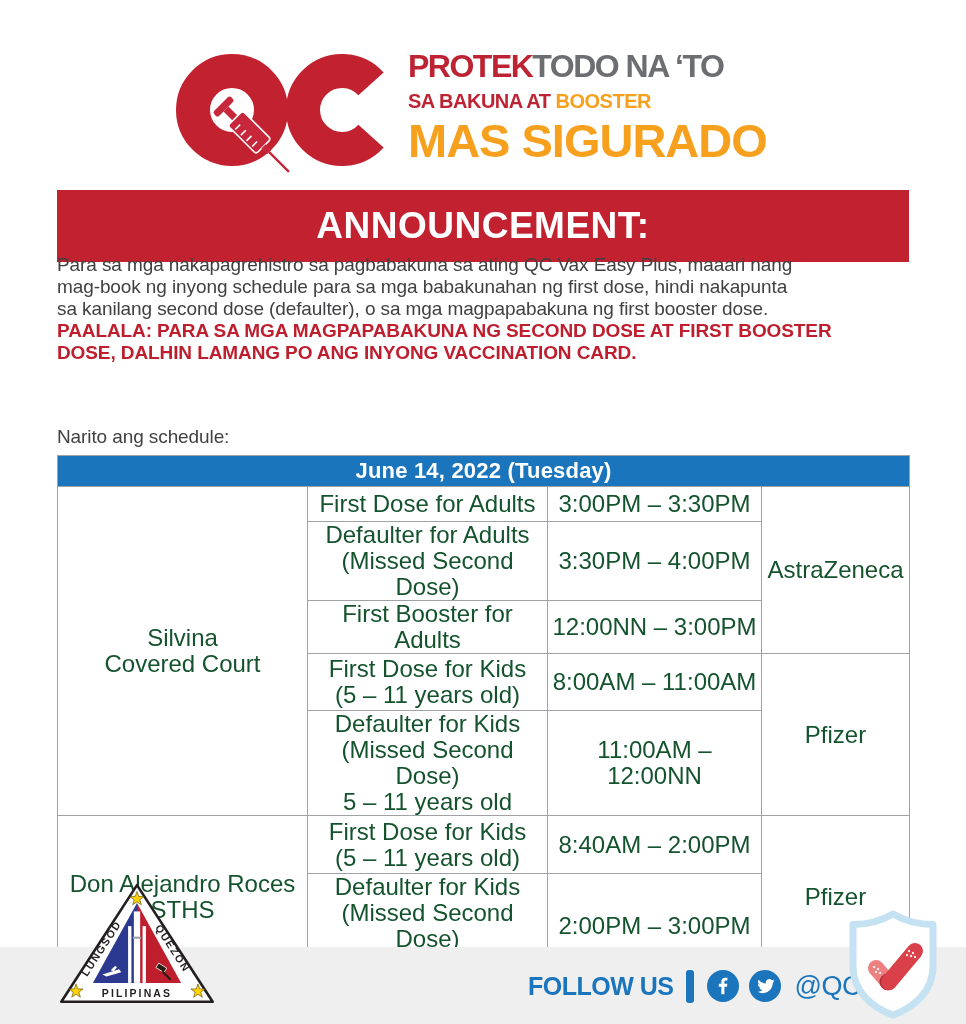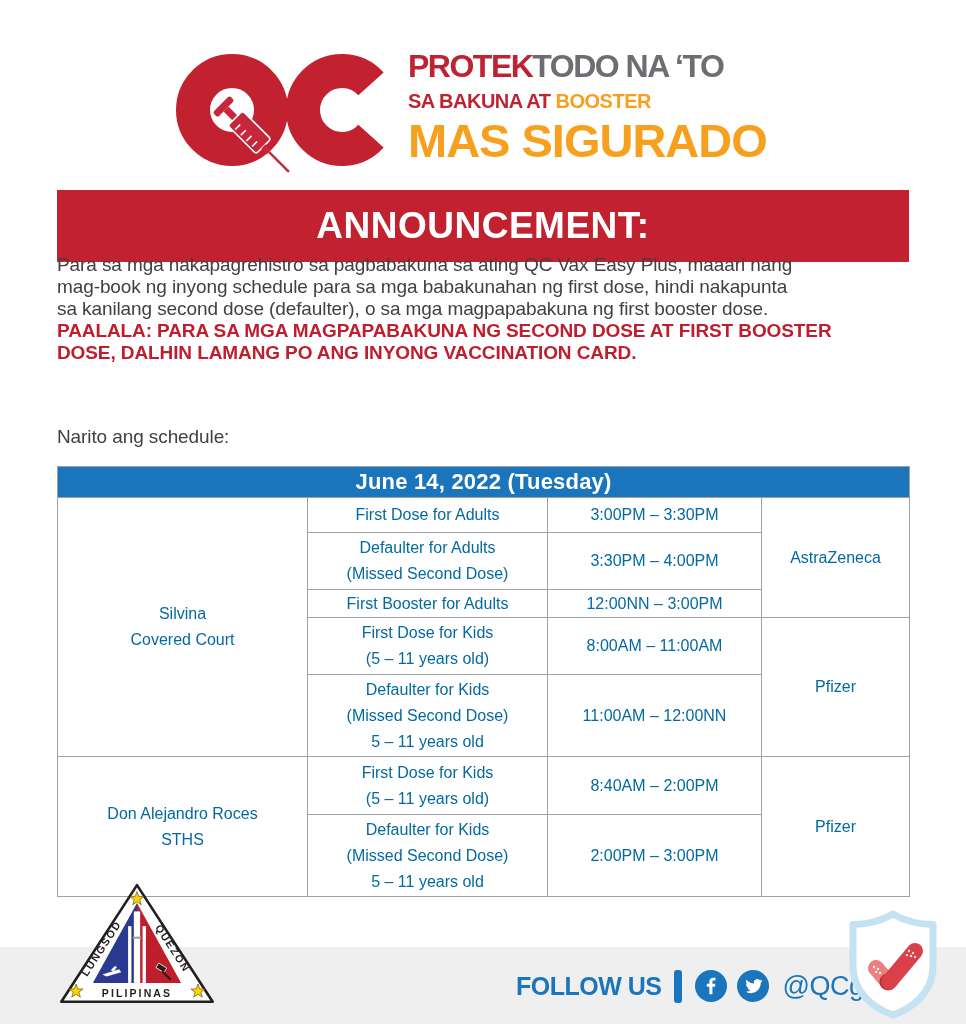--- a/index.html
+++ b/index.html
@@ -24,38 +24,38 @@
 
   
   .bodytext{ position:absolute; left:57px; width:858px; color:#414042;
              font-size:19px; line-height:22px; white-space:pre-line; letter-spacing:-0.1px; }
   .p1{ top:254px; }
   .reminder{ top:320px; color:#BE1E2D; font-weight:bold; }
   .p2{ top:378px; }
   .intro{ top:426px; }
 
   
-  .schedule-table{ position:absolute; left:57px; top:466px; width:852px;
+  .schedule-table{ position:absolute; left:57px; top:455px; width:852px;
                    border-collapse:collapse; table-layout:fixed; }
   .schedule-table th{ background:#1B75BC; color:#ffffff; font-weight:bold; font-size:22px;
                       height:31px; border:1px solid #9EA1A5; letter-spacing:0.2px; }
-  .schedule-table td{ border:1px solid #9EA1A5; color:#0369a1; font-size:16px; line-height:26px;
+  .schedule-table td{ border:1px solid #9EA1A5; color:#14532d; font-size:24px; line-height:26px;
                       text-align:center; vertical-align:middle; white-space:pre-line; }
   tbody tr:nth-child(1){ height:35px; }
   tbody tr:nth-child(2){ height:57px; }
   tbody tr:nth-child(3){ height:28px; }
   tbody tr:nth-child(4){ height:57px; }
   tbody tr:nth-child(5){ height:82px; }
   tbody tr:nth-child(6){ height:58px; }
   tbody tr:nth-child(7){ height:82px; }
 
   
   .footer-band{ position:absolute; left:0; top:947px; width:966px; height:77px; background:#EFEFEF; }
   .seal-svg{ position:absolute; left:58px; top:882px; }
-  .follow{ position:absolute; left:516px; top:966px; height:40px; display:flex; align-items:center; gap:13px; }
+  .follow{ position:absolute; left:528px; top:966px; height:40px; display:flex; align-items:center; gap:13px; }
   .follow-label{ color:#1B75BC; font-weight:bold; font-size:25px; letter-spacing:-0.5px; white-space:nowrap; }
   .follow-divider{ width:8px; height:33px; background:#1B75BC; border-radius:3px; }
   .social-circle{ width:32px; height:32px; border-radius:50%; background:#1B75BC;
                   display:flex; align-items:center; justify-content:center; }
   .social-circle + .social-circle{ margin-left:-3px; }
   .handle{ color:#1B75BC; font-size:27px; font-weight:500; letter-spacing:-0.5px; }
   .shield-svg{ position:absolute; left:843px; top:908px; }
 </style>
 </head>
 <body>

